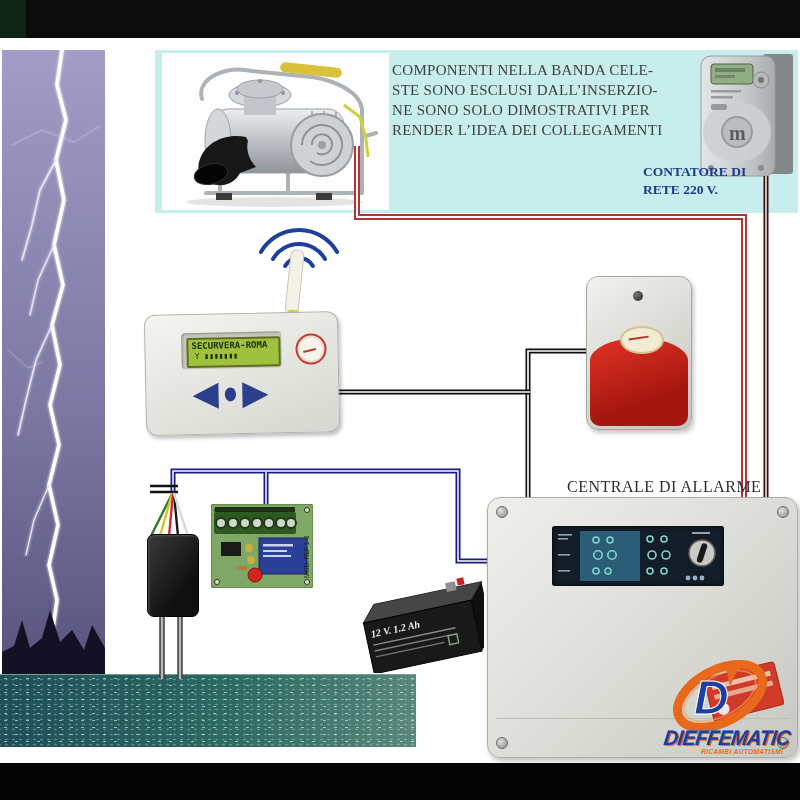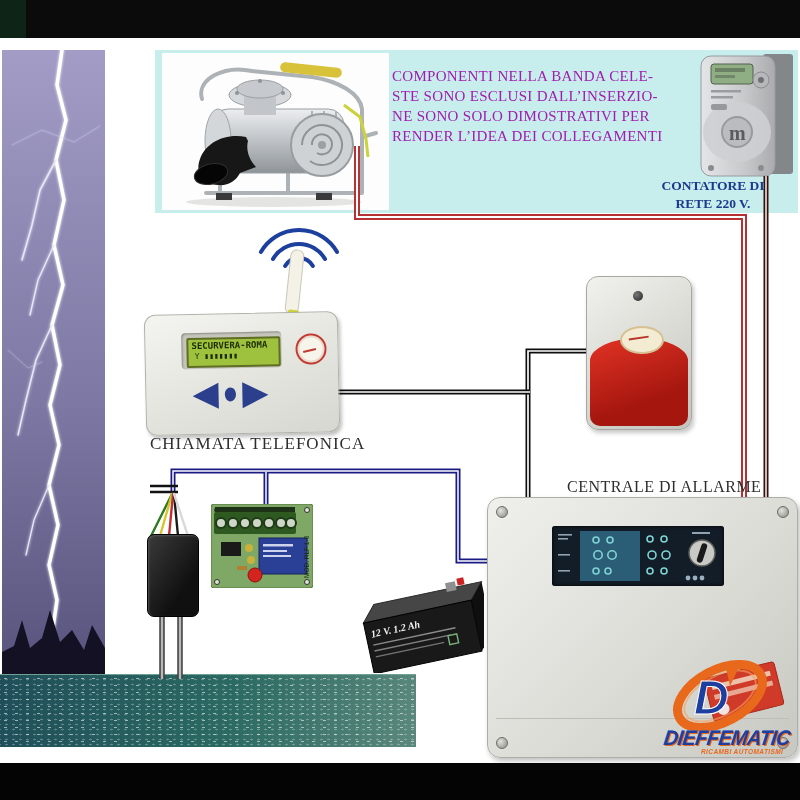--- a/index.html
+++ b/index.html
@@ -10,26 +10,26 @@
   
   .top-bar{left:0;top:0;width:800px;height:38px;background:#0b0b0b;z-index:6;}
   .top-green{left:0;top:0;width:26px;height:38px;background:#0e2417;z-index:7;}
   .bottom-bar{left:0;top:763px;width:800px;height:37px;background:#040404;z-index:6;}
 
   
   .lightning{left:2px;top:50px;width:103px;height:635px;z-index:1;}
   .band{left:155px;top:50px;width:643px;height:163px;background:#c7eded;z-index:0;}
   .pump-photo{left:162px;top:53px;width:227px;height:157px;background:#fdfdfd;z-index:1;}
   .disclaimer{left:392px;top:60px;width:272px;font-family:"Liberation Serif",serif;
-              font-size:15px;line-height:1.34;letter-spacing:.3px;color:#a21caf;
-              white-space:pre-line;z-index:2;margin-top:6px;}
+              font-size:15px;line-height:1.34;letter-spacing:.3px;color:#404040;
+              white-space:pre-line;z-index:2;}
   .meter{left:697px;top:52px;width:100px;height:128px;z-index:2;}
-  .meter-label{left:643px;top:177px;width:140px;font-family:"Liberation Serif",serif;
+  .meter-label{left:643px;top:163px;width:140px;font-family:"Liberation Serif",serif;
                font-weight:bold;font-size:13.5px;line-height:1.3;color:#1a3a8c;
-               white-space:pre-line;z-index:2;text-align:center;}
+               white-space:pre-line;z-index:2;}
   .water{left:0;top:674px;width:416px;height:72px;z-index:1;
     background-image:
       radial-gradient(rgba(255,255,255,.55) 1px, transparent 1.6px),
       radial-gradient(rgba(255,255,255,.28) 1px, transparent 1.6px),
       linear-gradient(100deg,#1f4e59 0%,#2b6a62 55%,#5b887c 100%);
     background-size:11px 7px,7px 5px,100% 100%;
     background-position:0 0,3px 2px,0 0;
     border-top:1px solid #6fa094;}
 
   
@@ -251,21 +251,20 @@
         <div class="lcd-l2">Y ▮▮▮▮▮▮▮</div>
       </div>
     </div>
     <div class="brand-badge"></div>
     <div class="nav-row">
       <span class="nav-tri">◀</span>
       <span class="nav-dot">●</span>
       <span class="nav-tri">▶</span>
     </div>
   </div>
-  <div class="abs dialer-label">CHIAMATA TELEFONICA</div>
 
   <div class="abs siren">
     <div class="siren-led"></div>
     <div class="siren-red">
       <div class="siren-badge"></div>
     </div>
   </div>
 
   <div class="abs central-label">CENTRALE DI ALLARME</div>
   <div class="abs central">

